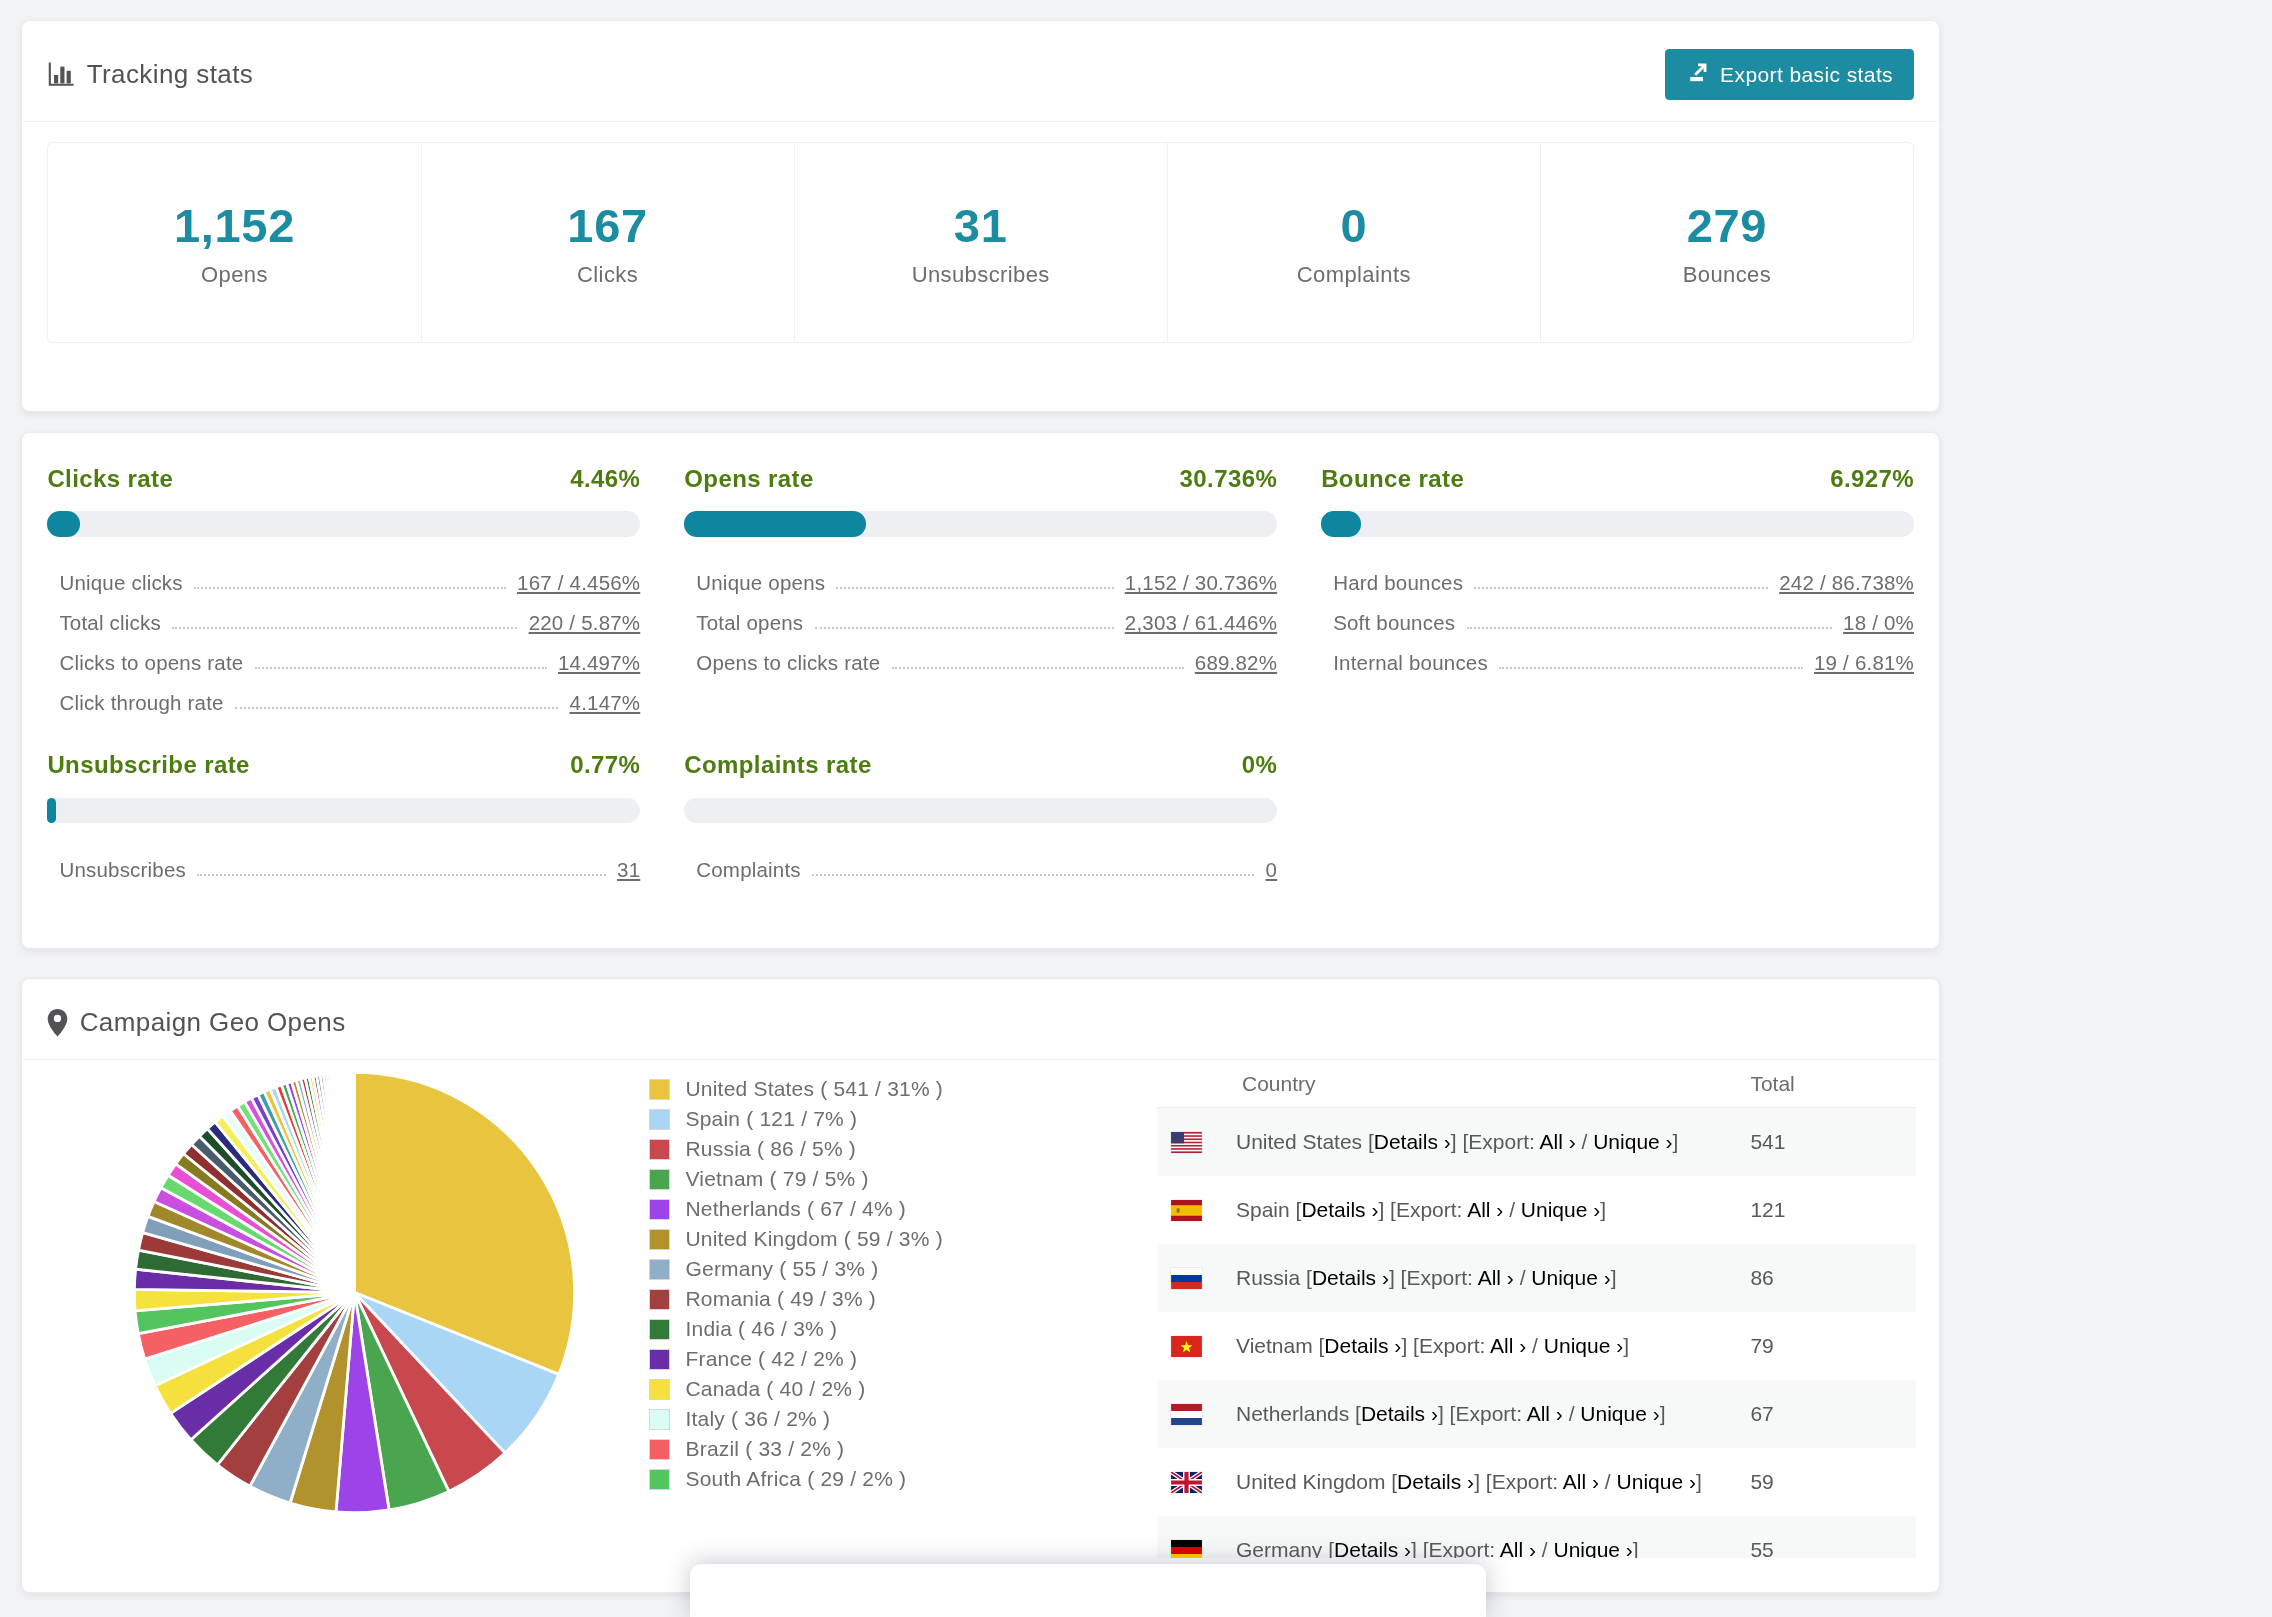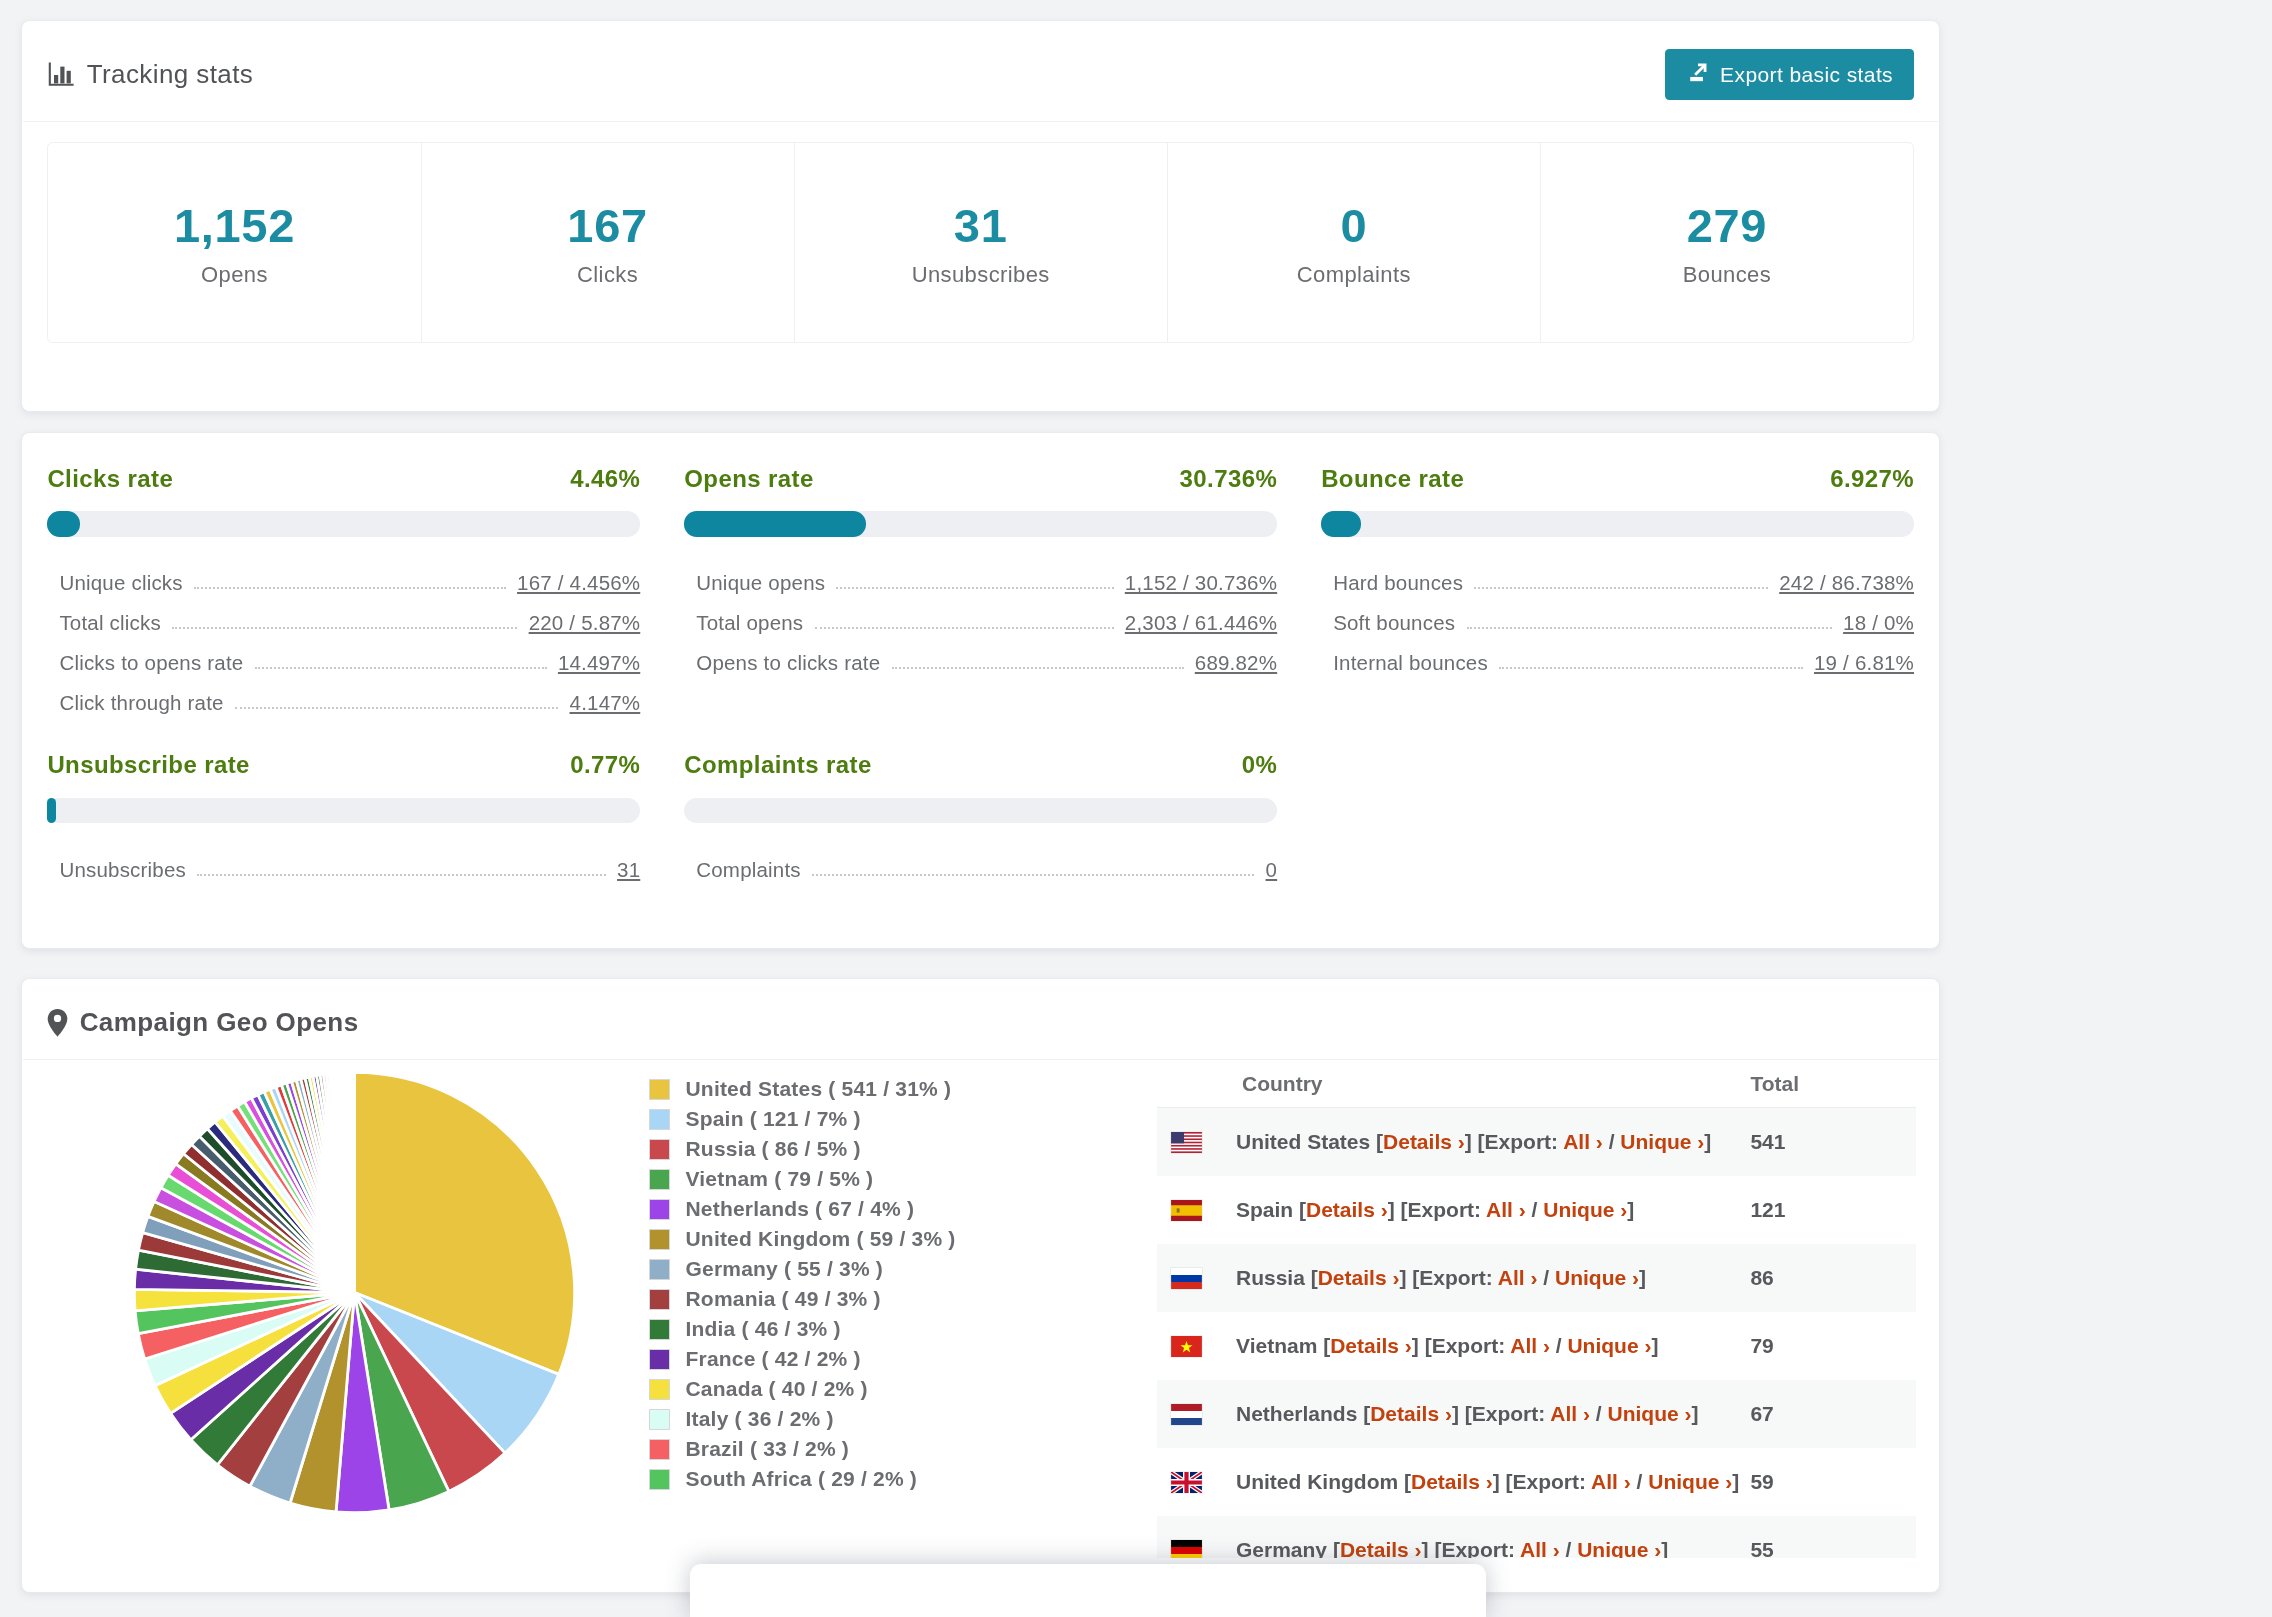--- a/index.html
+++ b/index.html
@@ -1,21 +1,21 @@
 <!DOCTYPE html>
 <html style="font-size:11.3px"><head>
 <meta charset="utf-8">
 <style>
   html,body{margin:0;padding:0;width:2273px;height:1618px;overflow:hidden;background:#f2f3f5;}
   .page{position:relative;width:1963px;height:1618px;font-family:"Liberation Sans",sans-serif;color:#58595b;}
   .card{position:absolute;left:21px;right:22.6px;background:#fff;border:1.4px solid #e7eaee;border-radius:8.5px;
         box-shadow:0 2.8px 7px rgba(90,100,120,.10);box-sizing:border-box;}
   .card-tracking{top:20px;height:392px;}
   .card-rates{top:432px;height:517px;}
-  .card-geo{top:978px;height:615px;font-weight:bold;}
+  .card-geo{top:978px;height:615px;}
 
   .card-head{display:flex;justify-content:space-between;align-items:center;padding:28px 25.4px 21px 25.4px;}
   .card-title{display:flex;align-items:center;font-size:26px;color:#515356;letter-spacing:0.4px;}
   .card-title .icon{margin-right:11.3px;display:inline-flex;}
   .card-divider{height:1.4px;background:#eef0f1;margin:0 1.4px;}
 
   .btn-export{display:flex;align-items:center;gap:10px;background:#1b8ca1;color:#fff;border:none;
       border-radius:4.2px;font-family:inherit;font-size:21px;letter-spacing:0.4px;padding:0 21px;height:51px;cursor:pointer;}
 
   .summary-box{margin:20px 25.4px;height:199px;border:1.4px solid #eef0f2;border-radius:5.6px;display:flex;}
@@ -43,21 +43,21 @@
   .geo-table{position:absolute;left:1135px;right:23px;top:0;height:498px;overflow:hidden;font-size:21px;}
   .gt-header{height:47px;display:flex;align-items:center;color:#6b6d70;border-bottom:1.4px solid #ececee;}
   .gt-header .col-country{flex:1;padding-left:85px;}
   .col-total{width:166px;}
   .gt-row{height:68px;display:flex;align-items:center;padding-left:14px;box-sizing:border-box;}
   .gt-row.stripe{background:#f7f8f8;}
   .gt-row .row-main{flex:1;display:flex;align-items:center;min-width:0;}
   .flag{width:31px;height:21px;margin-right:34px;flex:0 0 auto;box-shadow:0 0 0 0.7px rgba(0,0,0,.08);}
   .flag svg{display:block;}
   .row-text{white-space:nowrap;color:#57595c;}
-  .row-text a{color:#c2410c;text-decoration:none;}
+  .row-text a{color:#000000;text-decoration:none;}
   .gt-row .col-total{color:#57595c;}
 
   .bottom-overlay{position:absolute;left:690px;top:1564px;width:796px;height:56px;background:#fff;
       border-radius:11.3px 11.3px 0 0;box-shadow:0 -2.1px 25px rgba(60,70,90,.28);z-index:6;}
 </style>
 </head>
 <body>
 
 <div class="page">
 

